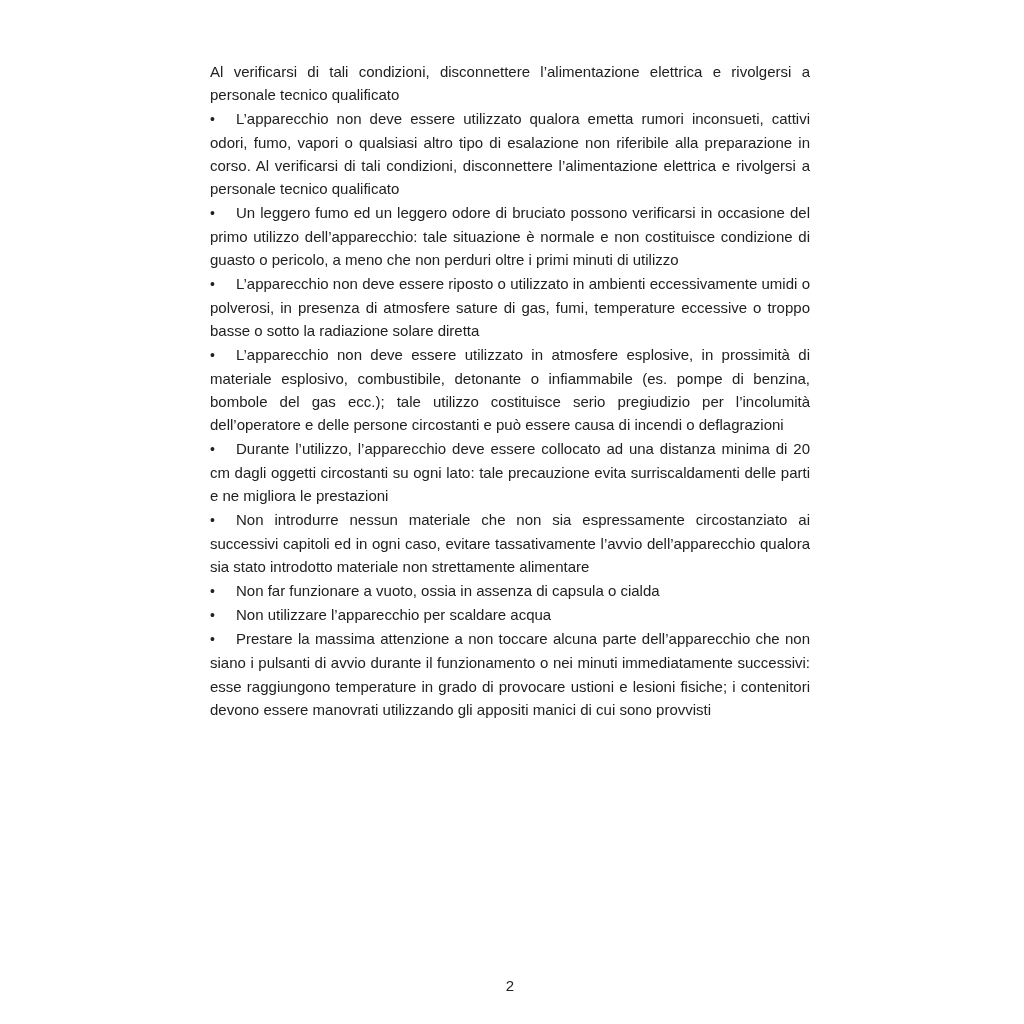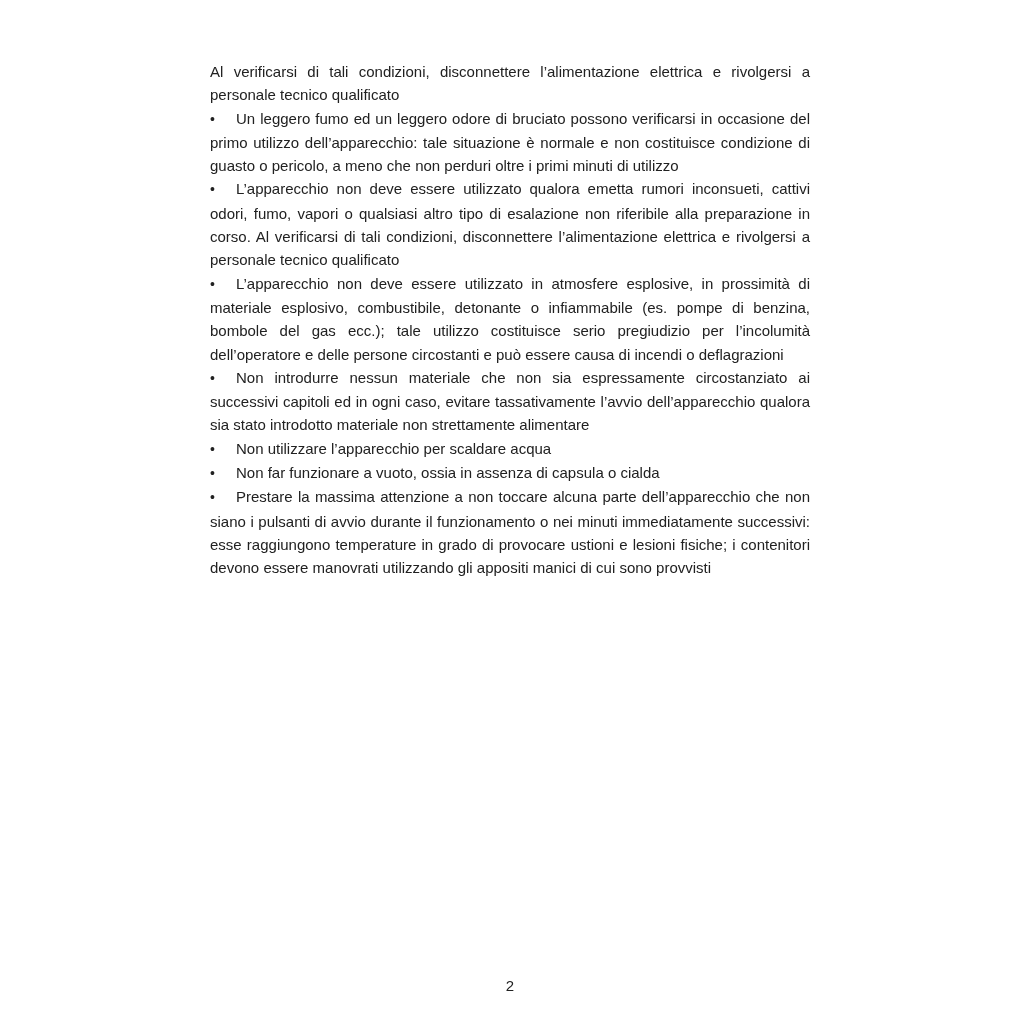--- a/index.html
+++ b/index.html
@@ -54,36 +54,38 @@
   }
 </style>
 </head>
 <body style="background: rgb(255, 255, 255);">
 
 <div class="page">
 
   <div class="textblock" style="color: rgb(33, 33, 33);">
     <p>Al verificarsi di tali condizioni, disconnettere l’alimentazione elettrica e rivolgersi a personale tecnico qualificato</p>
     <div>
+  <p><span class="bullet">•</span><span class="li-text">L’apparecchio non deve essere utilizzato qualora emetta rumori inconsueti, cattivi odori, fumo, vapori o qualsiasi altro tipo di esalazione non riferibile alla preparazione in corso. Al verificarsi di tali condizioni, disconnettere l’alimentazione elettrica e rivolgersi a personale tecnico qualificato</span></p>
+
   <p><span class="bullet">•</span><span class="li-text">Un leggero fumo ed un leggero odore di bruciato possono verificarsi in occasione del primo utilizzo dell’apparecchio: tale situazione è normale e non costituisce condizione di guasto o pericolo, a meno che non perduri oltre i primi minuti di utilizzo</span></p>
 
-  <p><span class="bullet">•</span><span class="li-text">L’apparecchio non deve essere utilizzato qualora emetta rumori inconsueti, cattivi odori, fumo, vapori o qualsiasi altro tipo di esalazione non riferibile alla preparazione in corso. Al verificarsi di tali condizioni, disconnettere l’alimentazione elettrica e rivolgersi a personale tecnico qualificato</span></p>
-
+  <p><span class="bullet">•</span><span class="li-text">L’apparecchio non deve essere riposto o utilizzato in ambienti eccessivamente umidi o polverosi, in presenza di atmosfere sature di gas, fumi, temperature eccessive o troppo basse o sotto la radiazione solare diretta</span></p>
 
   <p><span class="bullet">•</span><span class="li-text">L’apparecchio non deve essere utilizzato in atmosfere esplosive, in prossimità di materiale esplosivo, combustibile, detonante o infiammabile (es. pompe di benzina, bombole del gas ecc.); tale utilizzo costituisce serio pregiudizio per l’incolumità dell’operatore e delle persone circostanti e può essere causa di incendi o deflagrazioni</span></p>
 
 
 
+  <p><span class="bullet">•</span><span class="li-text">Durante l’utilizzo, l’apparecchio deve essere collocato ad una distanza minima di 20 cm dagli oggetti circostanti su ogni lato: tale precauzione evita surriscaldamenti delle parti e ne migliora le prestazioni</span></p>
 
   <p><span class="bullet">•</span><span class="li-text">Non introdurre nessun materiale che non sia espressamente circostanziato ai successivi capitoli ed in ogni caso, evitare tassativamente l’avvio dell’apparecchio qualora sia stato introdotto materiale non strettamente alimentare</span></p>
 
 
+  <p><span class="bullet">•</span><span class="li-text">Non far funzionare a vuoto, ossia in assenza di capsula o cialda</span></p>
+
   <p><span class="bullet">•</span><span class="li-text">Non utilizzare l’apparecchio per scaldare acqua</span></p>
-
-  <p><span class="bullet">•</span><span class="li-text">Non far funzionare a vuoto, ossia in assenza di capsula o cialda</span></p>
 
   <p><span class="bullet">•</span><span class="li-text">Prestare la massima attenzione a non toccare alcuna parte dell’apparecchio che non siano i pulsanti di avvio durante il funzionamento o nei minuti immediatamente successivi: esse raggiungono temperature in grado di provocare ustioni e lesioni fisiche; i contenitori devono essere manovrati utilizzando gli appositi manici di cui sono provvisti</span></p>
 </div>
   </div>
 
   <div class="page-footer" style="color: rgb(33, 33, 33);">
     <span>2</span>
   </div>
 
 </div>

